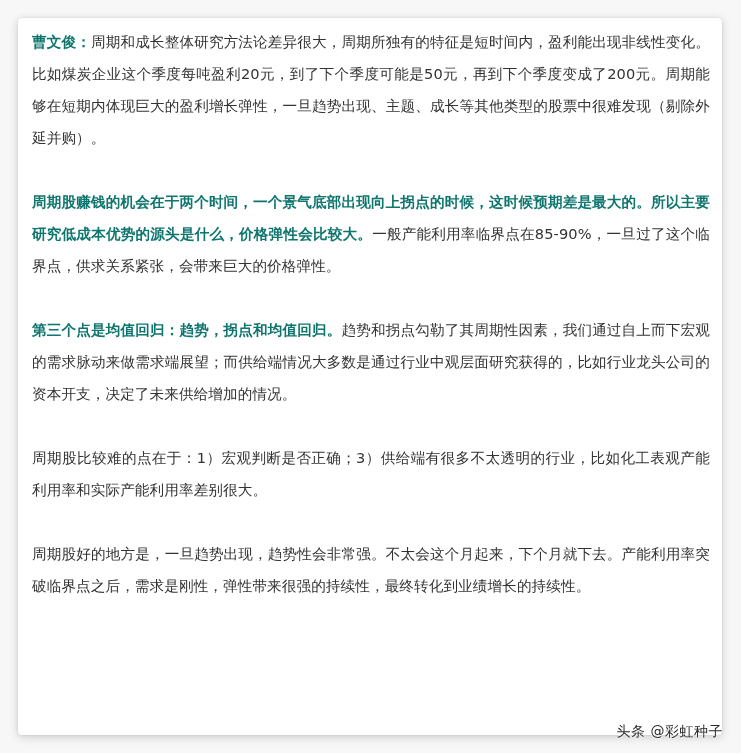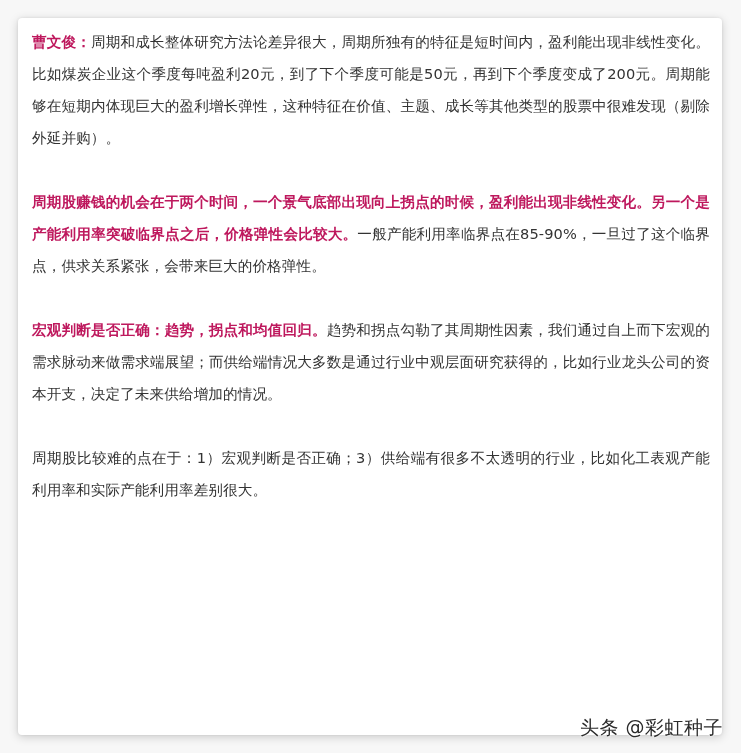--- a/index.html
+++ b/index.html
@@ -15,31 +15,32 @@
     box-shadow:0 2px 10px rgba(0,0,0,0.18), 0 0 3px rgba(0,0,0,0.08);
     box-sizing:border-box;
     padding:8px 12px 0 14px;
   }
   .para {
     margin:0 0 32px 0;
     font-size:14.6px; line-height:32px; color:#333333;
     text-align:justify;
     letter-spacing:0.1px;
   }
-  .red { color:#be185d; font-weight:bold; }
+  .red { color:#0f766e; font-weight:bold; }
   .watermark {
     position:absolute; right:18px; bottom:12px;
-    font-size:19px; color:#2a2a2a; letter-spacing:0.5px;
+    font-size:14px; color:#2a2a2a; letter-spacing:0.5px;
     text-shadow:0 0 2px #fff, 0 0 3px #fff;
   }
 </style>
 </head>
 <body>
 
 <div class="card">
-  <p class="para"><span class="red">曹文俊：</span><span>周期和成长整体研究方法论差异很大，周期所独有的特征是短时间内，盈利能出现非线性变化。比如煤炭企业这个季度每吨盈利20元，到了下个季度可能是50元，再到下个季度变成了200元。周期能够在短期内体现巨大的盈利增长弹性，这种特征在价值、主题、成长等其他类型的股票中很难发现（剔除外延并购）。</span></p>
-  <p class="para"><span class="red">周期股赚钱的机会在于两个时间，一个景气底部出现向上拐点的时候，盈利能出现非线性变化。另一个是产能利用率突破临界点之后，价格弹性会比较大。</span><span>一般产能利用率临界点在85-90%，一旦过了这个临界点，供求关系紧张，会带来巨大的价格弹性。</span></p>
-  <p class="para"><span class="red">宏观判断是否正确：趋势，拐点和均值回归。</span><span>趋势和拐点勾勒了其周期性因素，我们通过自上而下宏观的需求脉动来做需求端展望；而供给端情况大多数是通过行业中观层面研究获得的，比如行业龙头公司的资本开支，决定了未来供给增加的情况。</span></p>
+  <p class="para"><span class="red">曹文俊：</span><span>周期和成长整体研究方法论差异很大，周期所独有的特征是短时间内，盈利能出现非线性变化。比如煤炭企业这个季度每吨盈利20元，到了下个季度可能是50元，再到下个季度变成了200元。周期能够在短期内体现巨大的盈利增长弹性，一旦趋势出现、主题、成长等其他类型的股票中很难发现（剔除外延并购）。</span></p>
+  <p class="para"><span class="red">周期股赚钱的机会在于两个时间，一个景气底部出现向上拐点的时候，这时候预期差是最大的。所以主要研究低成本优势的源头是什么，价格弹性会比较大。</span><span>一般产能利用率临界点在85-90%，一旦过了这个临界点，供求关系紧张，会带来巨大的价格弹性。</span></p>
+  <p class="para"><span class="red">第三个点是均值回归：趋势，拐点和均值回归。</span><span>趋势和拐点勾勒了其周期性因素，我们通过自上而下宏观的需求脉动来做需求端展望；而供给端情况大多数是通过行业中观层面研究获得的，比如行业龙头公司的资本开支，决定了未来供给增加的情况。</span></p>
   <p class="para"><span class="red"></span><span>周期股比较难的点在于：1）宏观判断是否正确；3）供给端有很多不太透明的行业，比如化工表观产能利用率和实际产能利用率差别很大。</span></p>
+  <p class="para"><span class="red"></span><span>周期股好的地方是，一旦趋势出现，趋势性会非常强。不太会这个月起来，下个月就下去。产能利用率突破临界点之后，需求是刚性，弹性带来很强的持续性，最终转化到业绩增长的持续性。</span></p>
 
 </div>
 
 <div class="watermark">头条 @彩虹种子</div>
 
 </body></html>

